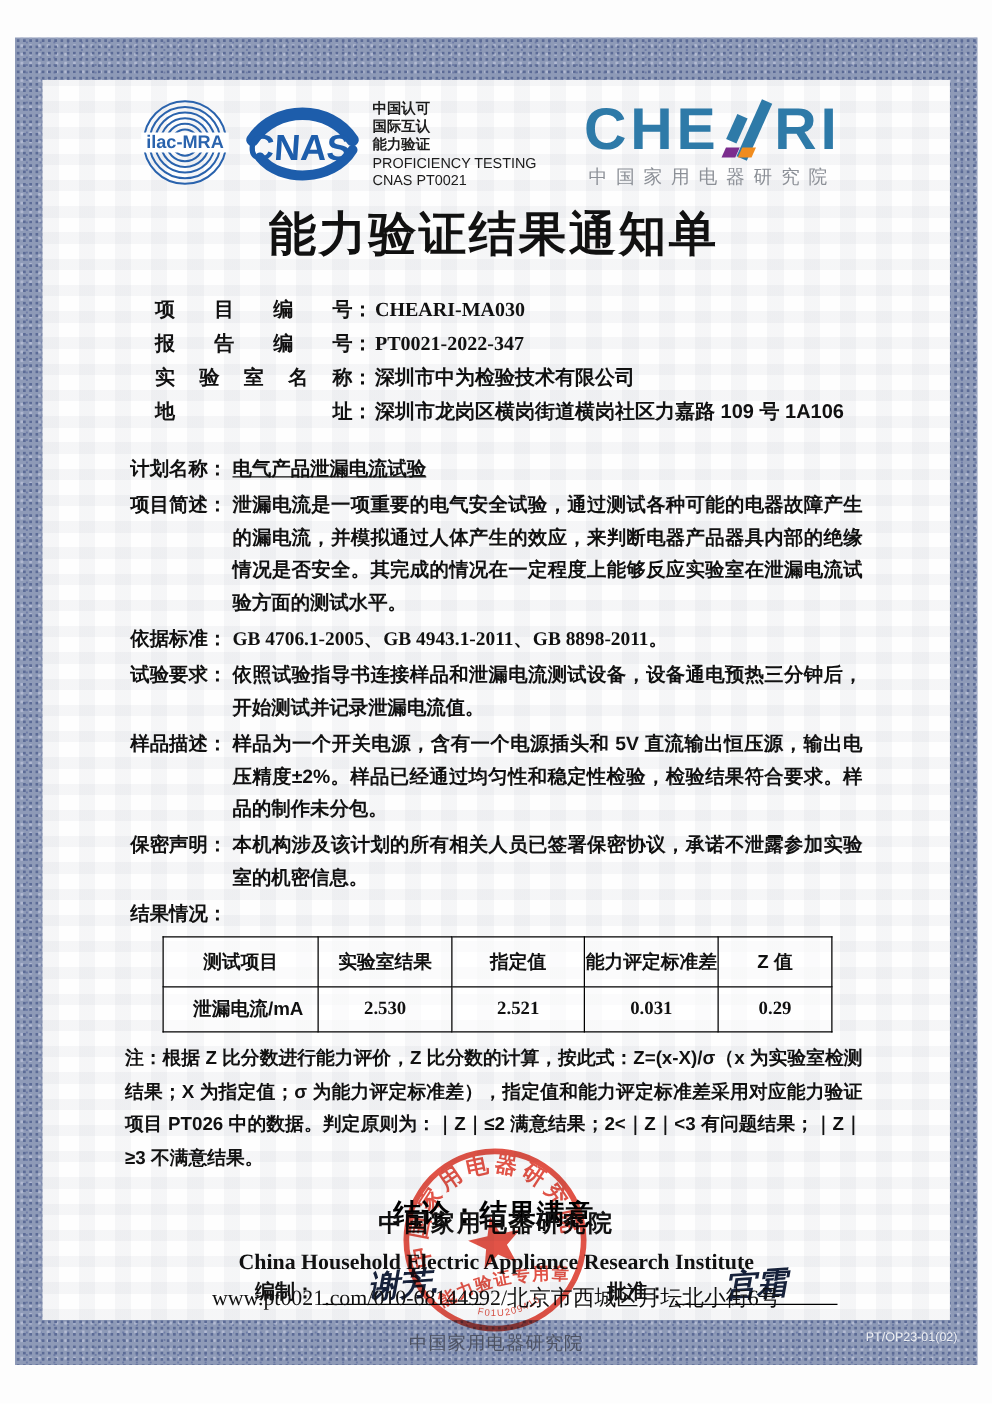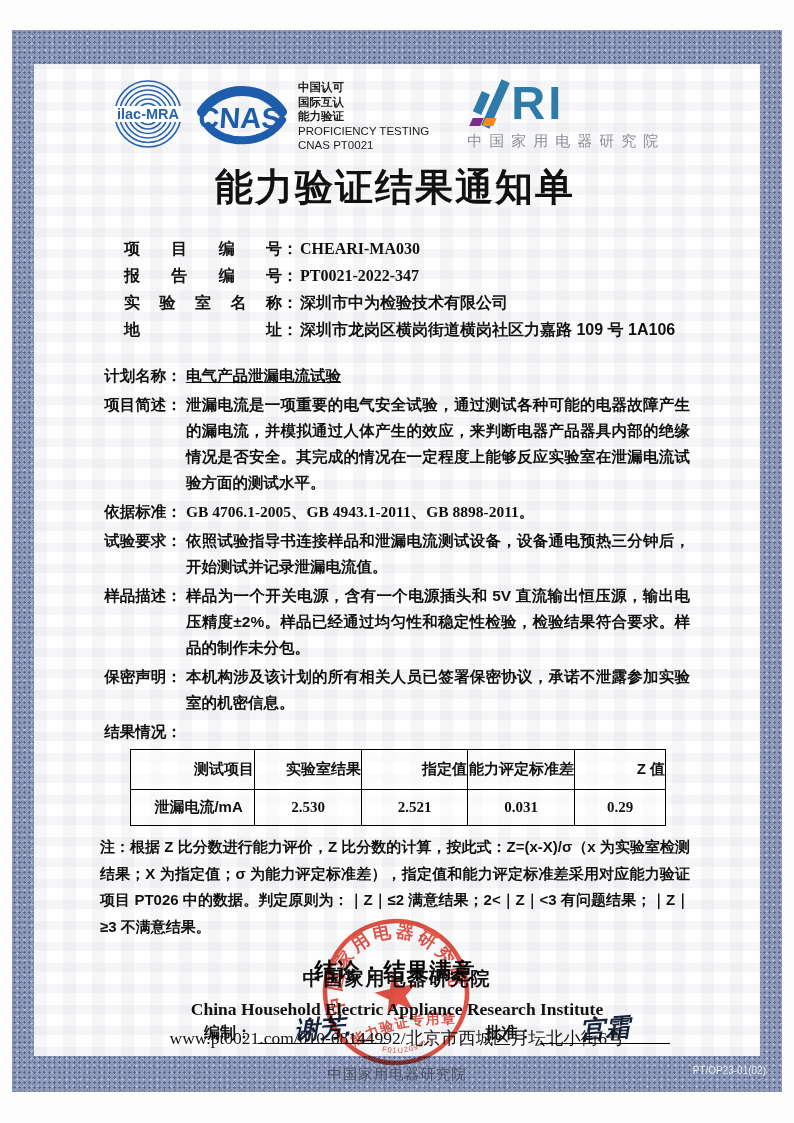--- a/index.html
+++ b/index.html
@@ -63,21 +63,21 @@
   .sections { margin-top:20px; font-size:15.5px; font-weight:bold; color:#111; }
   .srow { display:flex; margin-bottom:3px; line-height:26px; }
   .slabel { flex:0 0 86px; white-space:nowrap;text-align:center; }
   .scontent { flex:1; text-align:justify; font-family:"Liberation Serif", serif; }
   .scontent.cjk { font-family:"Liberation Sans", sans-serif; }
   .uline { text-decoration:underline; }
 
   
   table.result { border-collapse:collapse; margin:4px 0 0 30px; width:536px; font-size:15px; font-weight:bold; color:#111; background:rgba(255,255,255,0.6); }
   table.result th, table.result td { border:1.5px solid #000; text-align:center; }
-  table.result th { height:40px;text-align:right; }
+  table.result th { height:40px; }
   table.result td { height:36px; font-family:"Liberation Serif", serif; }
   table.result td.item { text-align:center; padding-left:12px; font-family:"Liberation Sans", sans-serif; }
 
   
   .note { margin-top:8px; font-size:15px; font-weight:bold; line-height:26.5px; text-align:justify; color:#111; }
 
   
   .conclusion { margin-top:16px; text-align:center; font-size:22px; font-weight:bold; color:#000; letter-spacing:1px; }
 
   
@@ -133,20 +133,21 @@
       </svg>
       <div class="accred">
         <div class="cnline">中国认可</div>
         <div class="cnline">国际互认</div>
         <div class="cnline">能力验证</div>
         <div>PROFICIENCY TESTING</div>
         <div>CNAS PT0021</div>
       </div>
       <div class="cheari">
         <div class="cheari-row">
+          <span>CHE</span>
           <span class="cheari-a">
             <span class="leg r"></span>
               <span class="leg l"></span>
             <span class="tick p"></span>
               <span class="tick o"></span>
           </span>
           <span>RI</span>
         </div>
         <div class="cheari-cn">中国家用电器研究院</div>
       </div>

